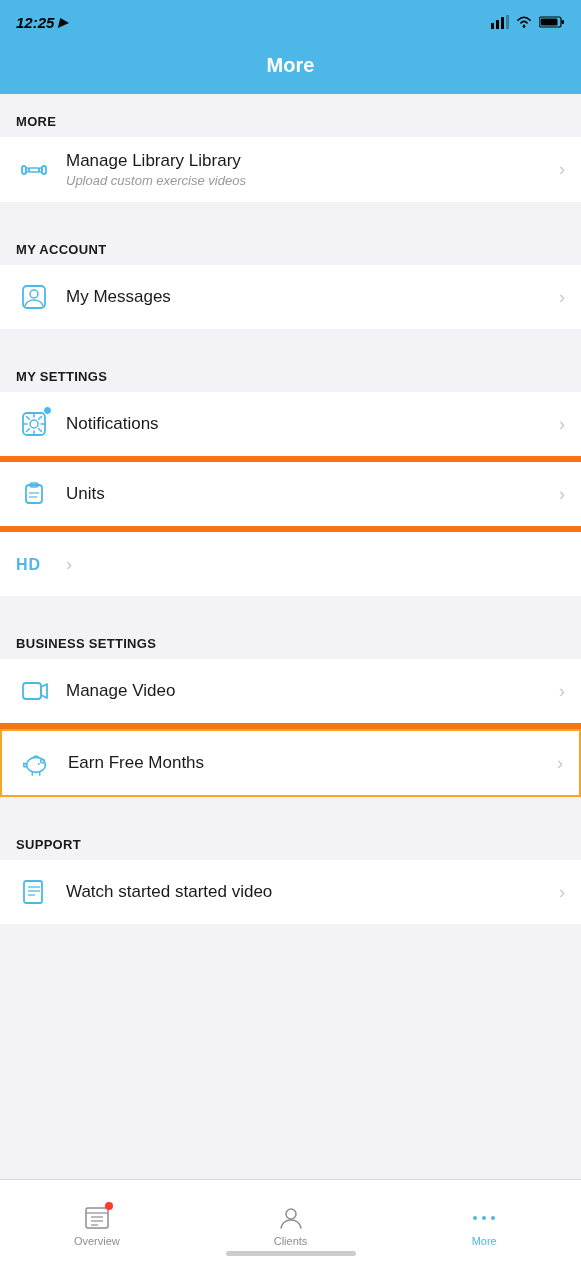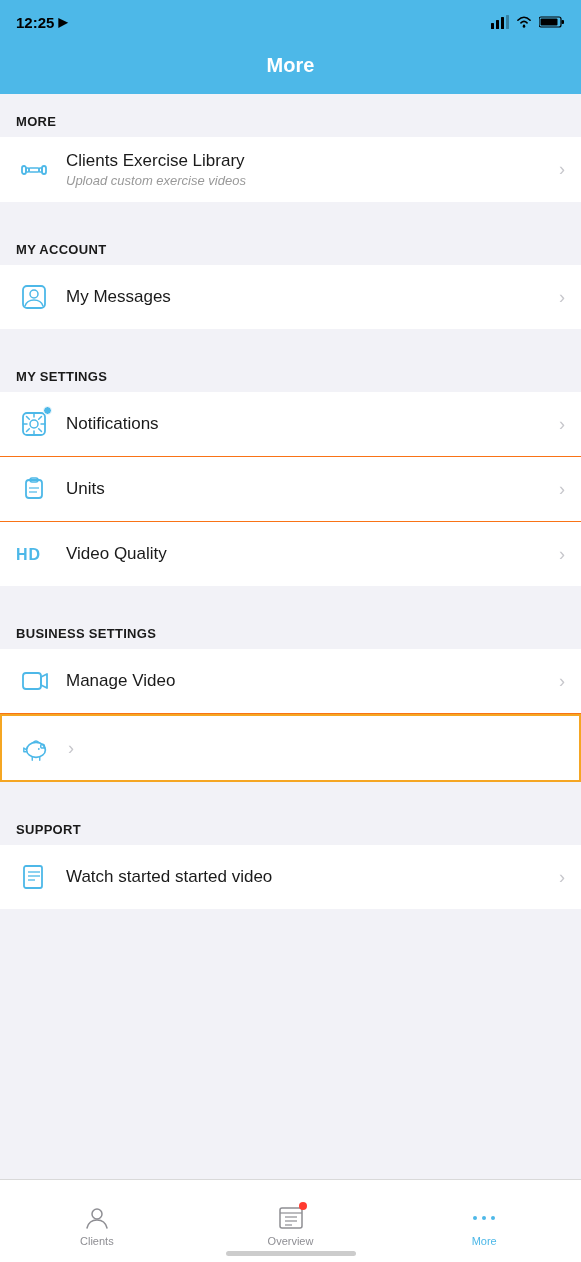--- a/index.html
+++ b/index.html
@@ -14,20 +14,21 @@
     }
 
     
     .status-bar {
       background: #4db8e8;
       height: 44px;
       display: flex;
       align-items: center;
       justify-content: space-between;
       padding: 6px 16px;
+      font-style: italic;
     }
     .status-time {
       font-size: 15px;
       font-weight: 600;
       color: #000;
       display: flex;
       align-items: center;
       gap: 4px;
     }
     .status-icons {
@@ -72,21 +73,21 @@
 
     .section-items {
       background: #fff;
     }
 
     .menu-item {
       display: flex;
       align-items: center;
       padding: 14px 16px;
       background: #fff;
-      border-bottom: 1px solid #f97316;
+      border-bottom: 6px solid #f97316;
       cursor: pointer;
       position: relative;
     }
     .menu-item:last-child {
       border-bottom: none;
     }
 
     .menu-item.highlighted {
       border: 2.5px solid #f5a623;
       background: #fff;
@@ -234,21 +235,21 @@
         <div class="item-icon">
           <svg width="30" height="30" viewBox="0 0 30 30" fill="none">
             <rect x="3" y="11" width="4" height="8" rx="2" stroke="#4db8e8" stroke-width="1.8" fill="none"></rect>
             <rect x="7" y="13" width="3" height="4" rx="1" stroke="#4db8e8" stroke-width="1.5" fill="none"></rect>
             <rect x="10" y="13" width="10" height="4" rx="1" stroke="#4db8e8" stroke-width="1.5" fill="none"></rect>
             <rect x="20" y="13" width="3" height="4" rx="1" stroke="#4db8e8" stroke-width="1.5" fill="none"></rect>
             <rect x="23" y="11" width="4" height="8" rx="2" stroke="#4db8e8" stroke-width="1.8" fill="none"></rect>
           </svg>
         </div>
         <div class="item-content">
-          <div class="item-label">Clients Exercise Library</div>
+          <div class="item-label">Manage Library Library</div>
           <div class="item-sublabel">Upload custom exercise videos</div>
         </div>
         <span class="chevron">›</span>
       </div>
     </div>
   </div>
 
   <div class="section-gap"></div>
 
   <div class="section">
@@ -312,23 +313,20 @@
         </div>
         <span class="chevron">›</span>
       </div>
 
       <div class="menu-item">
         <div class="item-icon">
           <svg width="36" height="20" viewBox="0 0 36 20" fill="none">
             <text x="0" y="16" font-size="16" font-weight="700" fill="#4db8e8" font-family="Arial" letter-spacing="1">HD</text>
           </svg>
         </div>
-        <div class="item-content">
-          <div class="item-label">Video Quality</div>
-        </div>
         <span class="chevron">›</span>
       </div>
     </div>
   </div>
 
   <div class="section-gap"></div>
 
   <div class="section">
     <div class="section-header">BUSINESS SETTINGS</div>
     <div class="section-items">
@@ -351,20 +349,23 @@
           <svg width="30" height="30" viewBox="0 0 32 32" fill="none">
             <ellipse cx="16" cy="18" rx="10" ry="8" stroke="#4db8e8" stroke-width="1.8" fill="none"></ellipse>
             <circle cx="23" cy="14" r="2" stroke="#4db8e8" stroke-width="1.5" fill="none"></circle>
             <path d="M6 18 L3 16 L3 20 L6 20" stroke="#4db8e8" stroke-width="1.5" fill="none" stroke-linejoin="round"></path>
             <path d="M13 10 Q16 7 19 10" stroke="#4db8e8" stroke-width="1.5" fill="none" stroke-linecap="round"></path>
             <line x1="12" y1="26" x2="12" y2="29" stroke="#4db8e8" stroke-width="1.5" stroke-linecap="round"></line>
             <line x1="20" y1="26" x2="20" y2="29" stroke="#4db8e8" stroke-width="1.5" stroke-linecap="round"></line>
             <circle cx="19" cy="17" r="1" fill="#4db8e8"></circle>
           </svg>
         </div>
+        <div class="item-content">
+          <div class="item-label">Earn Free Months</div>
+        </div>
         <span class="chevron">›</span>
       </div>
     </div>
   </div>
 
   <div class="section-gap"></div>
 
   <div class="section">
     <div class="section-header">SUPPORT</div>
     <div class="section-items">
@@ -383,45 +384,45 @@
         <span class="chevron">›</span>
       </div>
     </div>
   </div>
 
   <div style="height: 100px;"></div>
 
 </div>
 
 <div class="bottom-nav">
-
-  <div class="nav-item">
-    <div class="nav-icon">
-      <svg width="26" height="24" viewBox="0 0 26 24" fill="none">
-        <circle cx="13" cy="8" r="5" stroke="#8e8e93" stroke-width="1.5" fill="none"></circle>
-        <path d="M3 22 Q5 14 13 14 Q21 14 23 22" stroke="#8e8e93" stroke-width="1.5" fill="none" stroke-linecap="round"></path>
-      </svg>
-    </div>
-    <span class="nav-label">Clients</span>
-  </div>
 
   <div class="nav-item">
     <div class="nav-icon" style="position:relative;">
       <svg width="26" height="24" viewBox="0 0 26 24" fill="none">
         <rect x="2" y="2" width="22" height="20" rx="2" stroke="#8e8e93" stroke-width="1.5" fill="none"></rect>
         <line x1="2" y1="7" x2="24" y2="7" stroke="#8e8e93" stroke-width="1.2"></line>
         <line x1="7" y1="11" x2="19" y2="11" stroke="#8e8e93" stroke-width="1.2"></line>
         <line x1="7" y1="15" x2="19" y2="15" stroke="#8e8e93" stroke-width="1.2"></line>
         <line x1="7" y1="19" x2="14" y2="19" stroke="#8e8e93" stroke-width="1.2"></line>
       </svg>
       <div style="position:absolute;top:-2px;right:-2px;width:8px;height:8px;background:#ff3b30;border-radius:50%;"></div>
     </div>
     <span class="nav-label">Overview</span>
   </div>
 
+  <div class="nav-item">
+    <div class="nav-icon">
+      <svg width="26" height="24" viewBox="0 0 26 24" fill="none">
+        <circle cx="13" cy="8" r="5" stroke="#8e8e93" stroke-width="1.5" fill="none"></circle>
+        <path d="M3 22 Q5 14 13 14 Q21 14 23 22" stroke="#8e8e93" stroke-width="1.5" fill="none" stroke-linecap="round"></path>
+      </svg>
+    </div>
+    <span class="nav-label">Clients</span>
+  </div>
+
 
   <div class="nav-item">
     <div class="nav-icon">
       <svg width="26" height="24" viewBox="0 0 26 24" fill="none">
         <circle cx="4" cy="12" r="2" fill="#4db8e8"></circle>
         <circle cx="13" cy="12" r="2" fill="#4db8e8"></circle>
         <circle cx="22" cy="12" r="2" fill="#4db8e8"></circle>
       </svg>
     </div>
     <span class="nav-label active">More</span>

